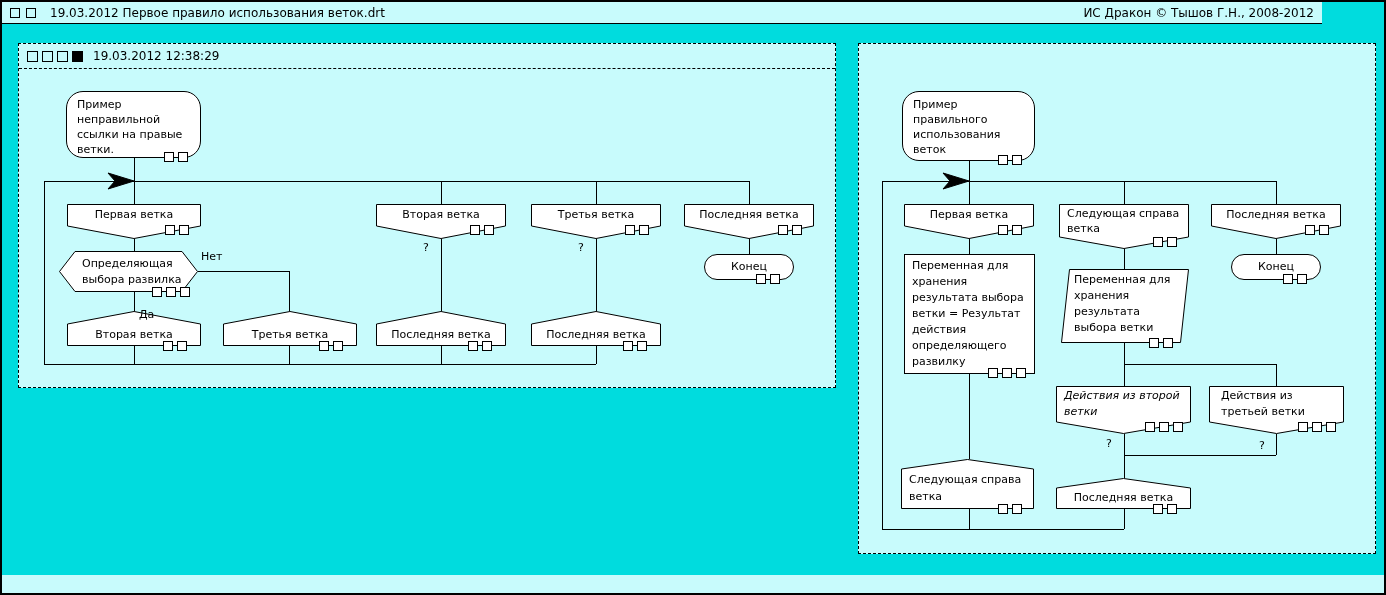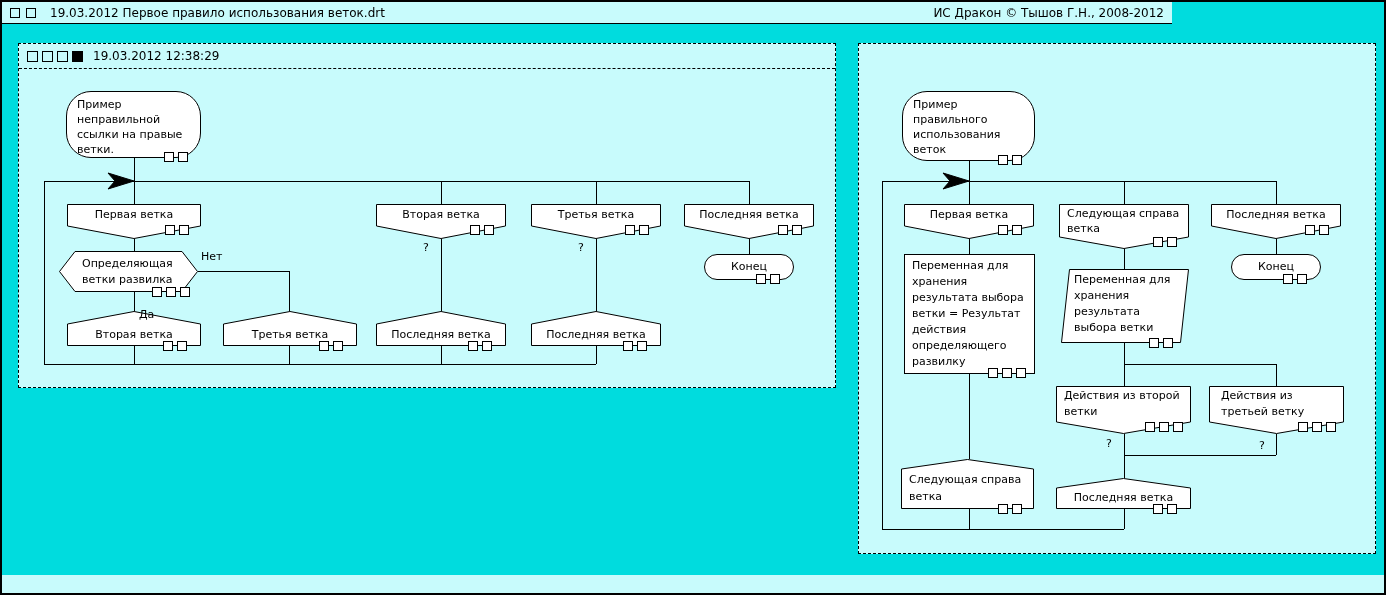--- a/index.html
+++ b/index.html
@@ -3,21 +3,21 @@
 <meta charset="utf-8">
 <style>
   html,body{margin:0;padding:0;background:#888;}
   .screen{
     position:relative;width:1386px;height:595px;box-sizing:border-box;
     background:#00dcde;border:2px solid #000;overflow:hidden;
     font-family:"DejaVu Sans","Liberation Sans",sans-serif;color:#000;
   }
   
   .titlebar{
-    position:absolute;left:0;top:0;width:1170px;height:21px;
+    position:absolute;left:0;top:0;width:1320px;height:21px;
     background:#c8fbfc;border-bottom:1px solid #000;
     display:flex;align-items:center;font-size:12px;
   }
   .titlebar .doc{margin-left:14px;}
   .titlebar .credit{margin-left:auto;margin-right:8px;text-align:right;}
   .wsq{display:inline-block;width:8px;height:8px;border:1px solid #000;background:transparent;margin-left:6px;flex:0 0 auto;}
   .wsq:first-child{margin-left:8px;}
   
   .statusbar{position:absolute;left:0;top:573px;width:1382px;height:18px;background:#c8fbfc;}
   
@@ -31,21 +31,21 @@
   .psq.filled{background:#000;}
   .panel-header .stamp{margin-left:10px;}
   
   svg.lines{position:absolute;left:0;top:0;}
   svg.lines path{stroke:#000;stroke-width:1;fill:none;shape-rendering:crispEdges;}
   svg.lines polygon{fill:#000;stroke:#000;}
   .node{position:absolute;z-index:2;}
   .node svg.shape{position:absolute;left:0;top:0;width:100%;height:100%;overflow:visible;}
   .node svg.shape polygon{fill:#fff;stroke:#000;stroke-width:1;}
   .boxnode{background:#fff;border:1px solid #000;box-sizing:border-box;}
-  .round{border-radius:25px;}
+  .round{border-radius:17px;}
   .pill{border-radius:13px;}
   .txt{
     position:absolute;left:0;right:0;top:0;font-size:11px;line-height:15px;
     white-space:pre-line;
   }
   .txt.center{text-align:center;}
   .flabel{position:absolute;font-size:11px;z-index:3;}
   .handles{position:absolute;display:flex;gap:4px;z-index:4;}
   .handle{display:inline-block;width:8px;height:8px;background:#fff;border:1px solid #000;}
 </style>
@@ -100,21 +100,21 @@
           <span class="handle"></span>
           <span class="handle"></span>
         </div>
     </div>
 
     <div class="node" style="left:40px;top:207px;width:139px;height:41px;">
       <svg class="shape" viewBox="0 0 139 41" preserveAspectRatio="none">
           <polygon points="16,0.5 123,0.5 138.5,20.5 123,40.5 16,40.5 0.5,20.5"></polygon>
         </svg>
       <div class="txt" style="padding:5px 0 0 23px;line-height:16px;">Определяющая
-ветки развилка</div>
+выбора развилка</div>
       <div class="handles" style="right:8px;bottom:-5px;">
           <span class="handle"></span>
           <span class="handle"></span>
           <span class="handle"></span>
         </div>
     </div>
     <div class="flabel" style="left:182px;top:206px;">Нет</div>
     <div class="flabel" style="left:120px;top:264px;">Да</div>
 
     <div class="node" style="left:48px;top:267px;width:134px;height:35px;">
@@ -289,36 +289,36 @@
       <div class="handles" style="right:16px;bottom:-5px;">
           <span class="handle"></span>
           <span class="handle"></span>
         </div>
     </div>
 
     <div class="node" style="left:197px;top:342px;width:135px;height:48px;">
       <svg class="shape" viewBox="0 0 135 48" preserveAspectRatio="none">
           <polygon points="0.5,0.5 134.5,0.5 134.5,36 67.5,47.5 0.5,36"></polygon>
         </svg>
-      <div class="txt" style="padding:2px 0 0 8px;line-height:16px;">Действия из второй
+      <div class="txt" style="padding:2px 0 0 8px;line-height:16px;font-style:italic;">Действия из второй
 ветки</div>
       <div class="handles" style="right:8px;bottom:2px;">
           <span class="handle"></span>
           <span class="handle"></span>
           <span class="handle"></span>
         </div>
     </div>
     <div class="flabel" style="left:247px;top:393px;">?</div>
 
     <div class="node" style="left:350px;top:342px;width:135px;height:48px;">
       <svg class="shape" viewBox="0 0 135 48" preserveAspectRatio="none">
           <polygon points="0.5,0.5 134.5,0.5 134.5,36 67.5,47.5 0.5,36"></polygon>
         </svg>
       <div class="txt" style="padding:2px 0 0 12px;line-height:16px;">Действия из
-третьей ветку</div>
+третьей ветки</div>
       <div class="handles" style="right:8px;bottom:2px;">
           <span class="handle"></span>
           <span class="handle"></span>
           <span class="handle"></span>
         </div>
     </div>
     <div class="flabel" style="left:400px;top:395px;">?</div>
 
     <div class="node" style="left:197px;top:434px;width:135px;height:31px;">
       <svg class="shape" viewBox="0 0 135 31" preserveAspectRatio="none">

